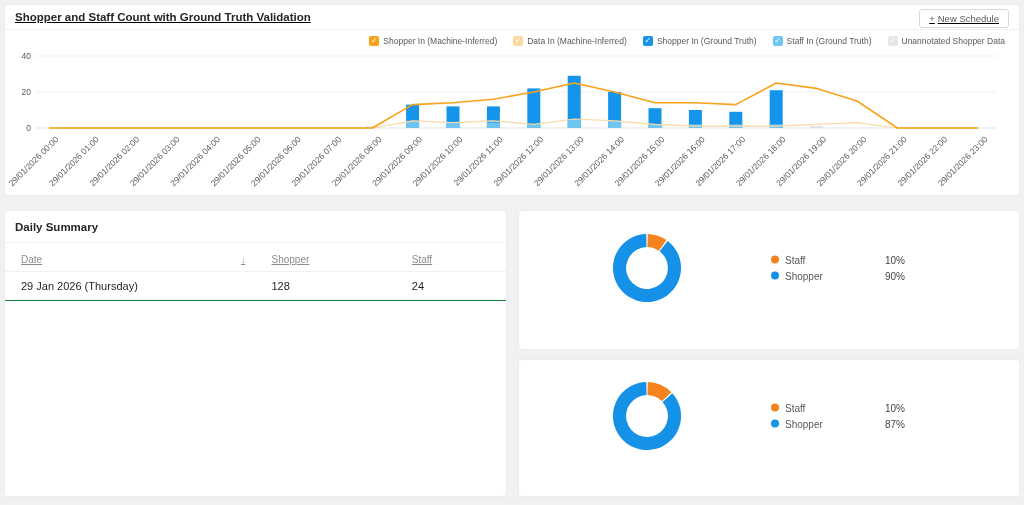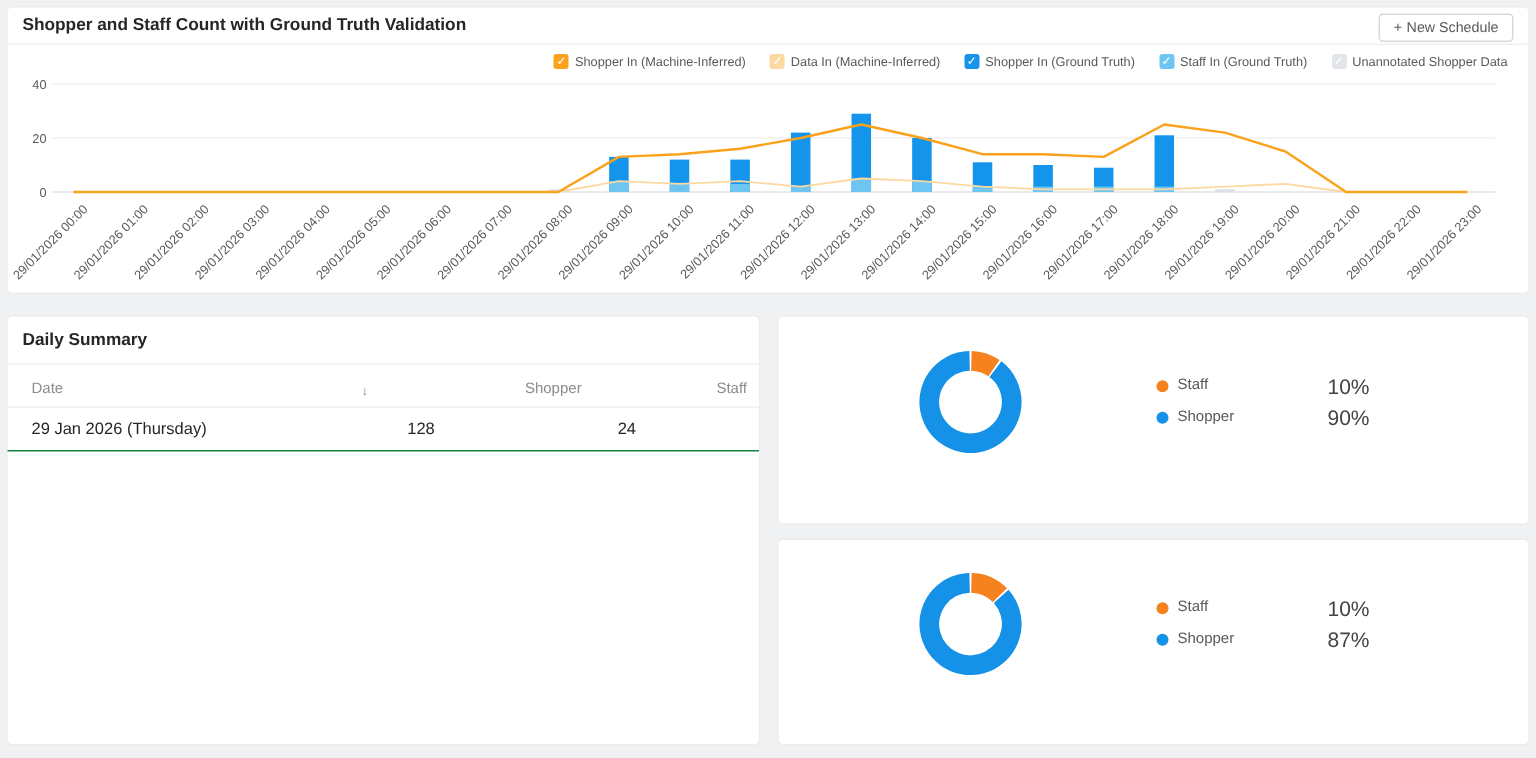--- a/index.html
+++ b/index.html
@@ -26,21 +26,21 @@
     padding:0 8px 0 10px;
   }
   .card-title {
     font-size:11.5px;
     font-weight:bold;
     color:#262626;
     white-space:nowrap;
   }
   
   #card-chart { left:4px; top:4px; width:1016px; height:192px; }
-  #card-chart header { height:25px; }
+  #card-chart header { height:25px;text-decoration:underline; }
   .btn {
     font-family:inherit;
     font-size:9.5px;
     color:#595959;
     background:#fff;
     border:1px solid #d9d9d9;
     border-radius:3px;
     padding:3px 9px;
     cursor:pointer;
     display:inline-flex;
@@ -62,22 +62,23 @@
     color:#fff; font-size:8px; line-height:10px; text-align:center;
     flex:0 0 auto;
   }
   #main-chart { display:block; width:1008px; height:148px; }
   #main-chart text { font-family:"Liberation Sans", sans-serif; }
   
   #card-summary { left:4px; top:210px; width:503px; height:287px; }
   .summary-table { width:100%; border-collapse:collapse; margin-top:4px; }
   .summary-table th {
     font-size:10px; font-weight:normal; color:#8c8c8c;
-    text-align:right; padding:7px 8px 6px 16px;
+    text-align:left; padding:7px 8px 6px 16px;
     border-bottom:1px solid #f0f0f0;
+    text-decoration:underline;
   }
   .summary-table td {
     font-size:11px; color:#262626;
     padding:8px 8px 8px 16px;
     border-bottom:1px solid #15803d;
   }
   .th-flex { display:flex; align-items:center; justify-content:space-between; }
   .sort-icon { color:#8c8c8c; font-size:9px; padding-right:2px; }
   
   #card-donut-machine { left:518px; top:210px; width:502px; height:140px; }
@@ -91,21 +92,21 @@
   .donut-legend {
     position:absolute; left:252px; top:50%;
     transform:translateY(-50%);
     display:grid;
     grid-template-columns:14px 100px auto;
     row-gap:5px;
     align-items:center;
   }
   .donut-dot { width:8px; height:8px; border-radius:50%; }
   .donut-label { font-size:10px; color:#595959; }
-  .donut-pct { font-size:14px; color:#434343; }
+  .donut-pct { font-size:10px; color:#434343; }
 </style>
 </head>
 <body>
 
 <section class="card" id="card-chart">
   <header>
     <span class="card-title">Shopper and Staff Count with Ground Truth Validation</span>
     <button class="btn">
       <span>+</span>
       <span>New Schedule</span>

